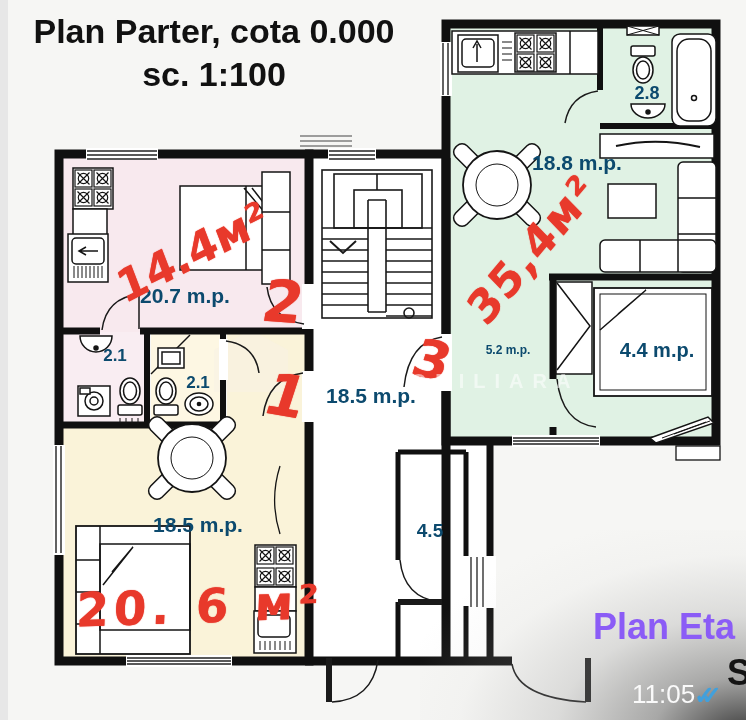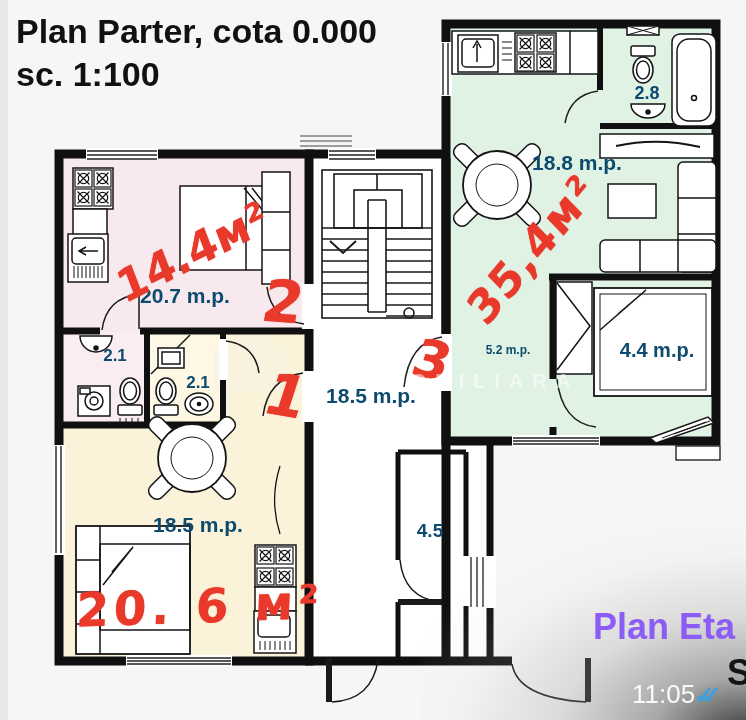--- a/index.html
+++ b/index.html
@@ -1,20 +1,20 @@
 <!DOCTYPE html>
 <html><head>
 <meta charset="utf-8">
 <style>
   html,body{margin:0;padding:0;}
   body{width:746px;height:720px;overflow:hidden;position:relative;
        background:#f6f6f4;font-family:"Liberation Sans",sans-serif;}
   .canvas{position:absolute;inset:0;width:746px;height:720px;}
   .left-strip{position:absolute;left:0;top:0;width:8px;height:720px;background:#e7e7e7;}
-  .title{position:absolute;left:16px;top:10px;width:396px;text-align:left;
+  .title{position:absolute;left:16px;top:10px;width:396px;text-align:center;
          font-weight:bold;font-size:34px;line-height:1.25;color:#111;}
   .lbl{position:absolute;font-weight:bold;color:#0c4a6e;white-space:nowrap;
        transform:translate(-50%,-50%);}
   .red{position:absolute;font-family:"DejaVu Sans",sans-serif;font-weight:bold;
        color:#e8392b;white-space:nowrap;text-shadow:0 0 1px #e8392b;}
   .watermark-text{position:absolute;left:475px;top:381px;transform:translate(-50%,-50%);
        font-size:20px;font-weight:bold;letter-spacing:9px;color:rgba(255,255,255,0.55);}
   .corner-shadow{position:absolute;left:420px;top:530px;width:326px;height:190px;
        background:radial-gradient(130% 140% at 100% 108%,
         rgba(25,25,25,0.85) 0%, rgba(90,90,90,0.5) 22%,

